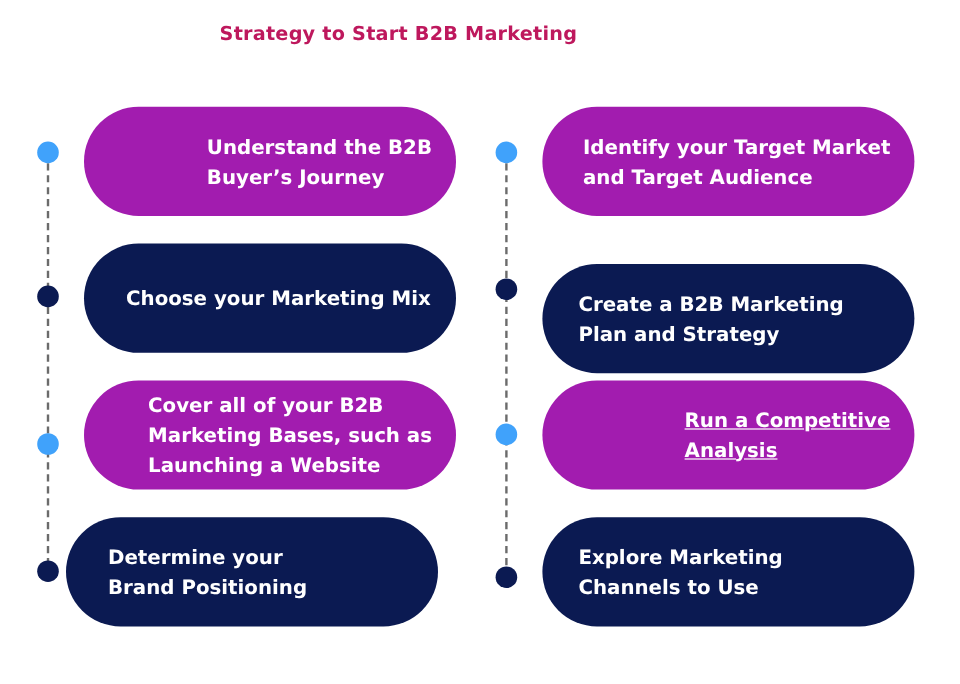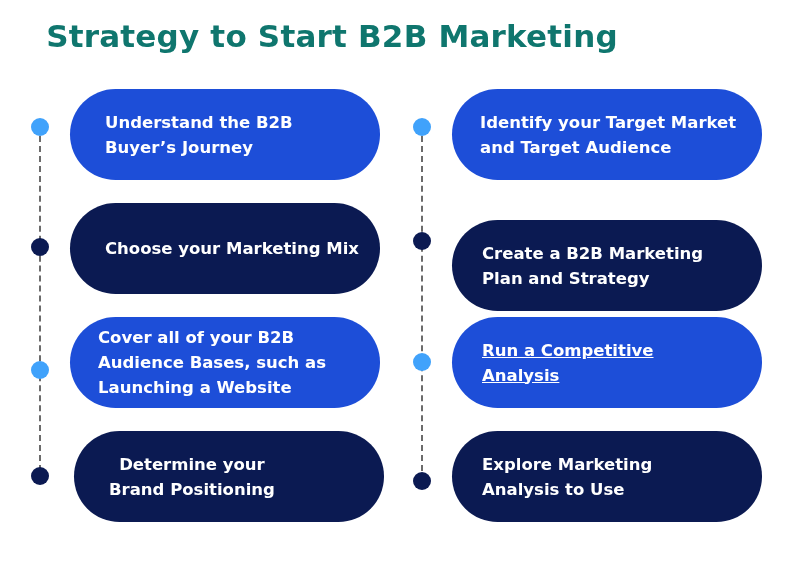--- a/index.html
+++ b/index.html
@@ -1,25 +1,25 @@
 <!DOCTYPE html>
 <html><head>
 <meta charset="utf-8">
 <style>
   html, body { margin:0; padding:0; }
   body { width:800px; height:570px; background:#ffffff; position:relative; overflow:hidden;
          font-family:"DejaVu Sans", "Liberation Sans", sans-serif; }
   .title { position:absolute; top:18px; left:0; width:664px; text-align:center;
-           font-size:31px; font-weight:bold; color:#0f766e; letter-spacing:0.2px; }
+           font-size:16px; font-weight:bold; color:#be185d; letter-spacing:0.2px; }
   .dash { position:absolute; left:-1px; width:0; border-left:2px dashed #6b6b6b; }
   .dot { position:absolute; width:18px; height:18px; border-radius:50%; }
   .card { position:absolute; width:310px; height:91px; border-radius:46px;
           display:flex; align-items:center; box-sizing:border-box; padding-left:35px; padding-right:20px;
           color:#ffffff; font-size:16.5px; font-weight:bold; line-height:25px; }
-  .card.light { background:#1d4ed8; }
+  .card.light { background:#a21caf;justify-content:flex-end; }
   .card.dark { background:#0b1a52; }
   .card span { white-space:pre-line; }
 </style>
 </head>
 <body>
 
 <div class="title">Strategy to Start B2B Marketing</div>
 
 <div>
   <div class="dash" style="left:39px; top:136px; height:335px;"></div>
@@ -39,36 +39,36 @@
 
 <div class="card light" style="left:70px; top:89px;">
   <span>Understand the B2B
 Buyer’s Journey</span>
 </div>
 <div class="card dark" style="left:70px; top:203px;align-items:center;">
   <span>Choose your Marketing Mix</span>
 </div>
 <div class="card light" style="left:70px; top:317px; padding-left:28px;">
   <span> Cover all of your B2B
-Audience Bases, such as
+Marketing Bases, such as
 Launching a Website</span>
 </div>
-<div class="card dark" style="left:74px; top:431px;text-align:center;">
+<div class="card dark" style="left:55px; top:431px;">
   <span>Determine your
 Brand Positioning</span>
 </div>
 
 <div class="card light" style="left:452px; top:89px; padding-left:28px;">
   <span> Identify your Target Market
 and Target Audience</span>
 </div>
 <div class="card dark" style="left:452px; top:220px; padding-left:30px;">
   <span>Create a B2B Marketing
 Plan and Strategy</span>
 </div>
 <div class="card light" style="left:452px; top:317px; padding-left:30px;text-decoration:underline;">
   <span>Run a Competitive
 Analysis</span>
 </div>
 <div class="card dark" style="left:452px; top:431px; padding-left:30px;">
   <span>Explore Marketing
-Analysis to Use</span>
+Channels to Use</span>
 </div>
 
 </body></html>

